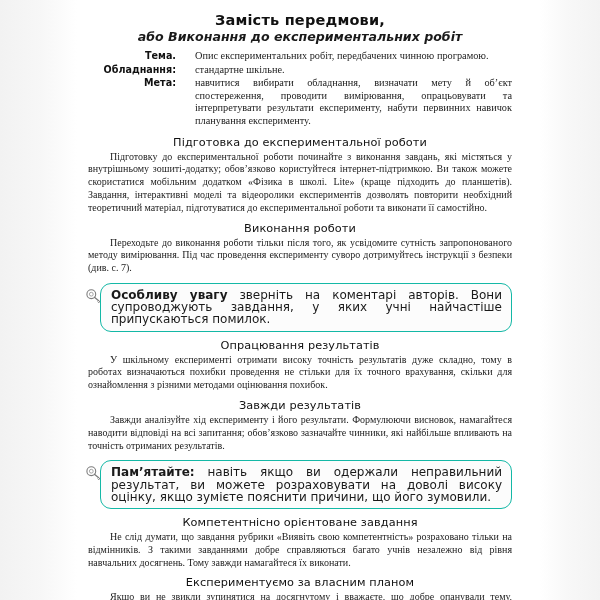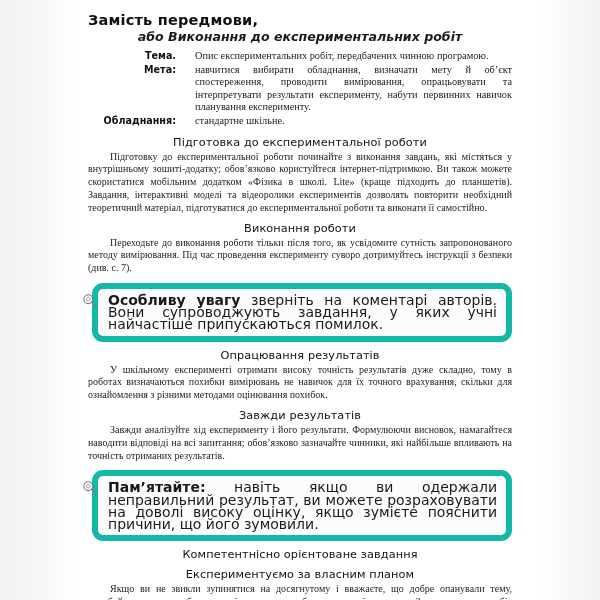--- a/index.html
+++ b/index.html
@@ -34,20 +34,21 @@
     pointer-events: none;
   }
   #content {
     position: absolute;
     left: 88px;
     top: 12px;
     width: 424px;
   }
 
   .doc-title {
+    text-align: center;
     font-family: "DejaVu Sans", "Liberation Sans", sans-serif;
     font-weight: bold;
     font-size: 14.5px;
     letter-spacing: 0.2px;
     margin: 0 0 1px 0;
     color: #111;
   }
   .doc-subtitle {
     text-align: center;
     font-family: "DejaVu Sans", "Liberation Sans", sans-serif;
@@ -102,27 +103,27 @@
     text-align: justify;
     text-align-last: left;
     text-indent: 22px;
     margin: 0 0 2px 0;
     hyphens: auto;
   }
 
   
   .callout {
     position: relative;
-    margin: 8px 0 4px 4px;
+    margin: 8px 0 4px 12px;
     padding: 5px 9px 5px 10px;
-    border: 6px solid #14b8a6;
+    border: 1px solid #14b8a6;
     border-radius: 11px;
     background: #fcfcfc;
     font-family: "DejaVu Sans", "Liberation Sans", sans-serif;
-    font-size: 14px;
+    font-size: 12px;
     line-height: 12.2px;
     text-align: justify;
     text-align-last: left;
     color: #1a1a1a;
     box-sizing: border-box;
   }
   .callout .lead {
     font-weight: bold;
   }
   .callout-icon {
@@ -144,27 +145,27 @@
     <h2 class="doc-subtitle">або Виконання до експериментальних робіт</h2>
 
     <div class="def-list">
 
       <div class="def-row">
         <div class="def-term">Тема.</div>
         <div class="def-def">Опис експериментальних робіт, передбачених чинною програмою.</div>
       </div>
 
       <div class="def-row">
+        <div class="def-term">Обладнання:</div>
+        <div class="def-def">стандартне шкільне.</div>
+      </div>
+
+      <div class="def-row">
         <div class="def-term">Мета:</div>
         <div class="def-def">навчитися вибирати обладнання, визначати мету й об’єкт спостереження, проводити вимірювання, опрацьовувати та інтерпретувати результати експерименту, набути первинних навичок планування експерименту.</div>
-      </div>
-
-      <div class="def-row">
-        <div class="def-term">Обладнання:</div>
-        <div class="def-def">стандартне шкільне.</div>
       </div>
 
     </div>
 
     <h3 class="section-head">Підготовка до експериментальної роботи</h3>
     <p class="body-par">Підготовку до експериментальної роботи починайте з виконання завдань, які містяться у внутрішньому зошиті-додатку; обов’язково користуйтеся інтернет-підтримкою. Ви також можете скористатися мобільним додатком «Фізика в школі. Lite» (краще підходить до планшетів). Завдання, інтерактивні моделі та відеоролики експериментів дозволять повторити необхідний теоретичний матеріал, підготуватися до експериментальної роботи та виконати її самостійно.</p>
 
     <h3 class="section-head">Виконання роботи</h3>
     <p class="body-par">Переходьте до виконання роботи тільки після того, як усвідомите сутність запропонованого методу вимірювання. Під час проведення експерименту суворо дотримуйтесь інструкції з безпеки (див. с. 7).</p>
 
@@ -174,36 +175,37 @@
           <circle cx="6.3" cy="6.2" r="4.4" fill="none" stroke="#7d7d7d" stroke-width="1.1"></circle>
           <circle cx="6.3" cy="6.2" r="1.9" fill="none" stroke="#9a9a9a" stroke-width="0.9"></circle>
           <path d="M9.4 9.2 L13.4 12.4" fill="none" stroke="#7d7d7d" stroke-width="1.3" stroke-linecap="round"></path>
           <path d="M13.4 12.4 q2.0 0.6 1.0 1.8 q-1.0 1.0 -1.6 -0.3" fill="none" stroke="#7d7d7d" stroke-width="1.0" stroke-linecap="round"></path>
         </svg>
       </span>
       <span class="lead">Особливу увагу</span><span> зверніть на коментарі авторів. Вони супроводжують завдання, у яких учні найчастіше припускаються помилок.</span>
     </div>
 
     <h3 class="section-head">Опрацювання результатів</h3>
-    <p class="body-par">У шкільному експерименті отримати високу точність результатів дуже складно, тому в роботах визначаються похибки вимірювань не навичок для їх точного врахування, скільки для ознайомлення з різними методами оцінювання похибок.</p>
+    <p class="body-par">У шкільному експерименті отримати високу точність результатів дуже складно, тому в роботах визначаються похибки проведення не стільки для їх точного врахування, скільки для ознайомлення з різними методами оцінювання похибок.</p>
 
     <h3 class="section-head">Завжди результатів</h3>
     <p class="body-par">Завжди аналізуйте хід експерименту і його результати. Формулюючи висновок, намагайтеся наводити відповіді на всі запитання; обов’язково зазначайте чинники, які найбільше впливають на точність отриманих результатів.</p>
 
     <div class="callout">
       <span class="callout-icon">
         <svg width="16" height="15" viewBox="0 0 16 15" xmlns="http://www.w3.org/2000/svg">
           <circle cx="6.3" cy="6.2" r="4.4" fill="none" stroke="#7d7d7d" stroke-width="1.1"></circle>
           <circle cx="6.3" cy="6.2" r="1.9" fill="none" stroke="#9a9a9a" stroke-width="0.9"></circle>
           <path d="M9.4 9.2 L13.4 12.4" fill="none" stroke="#7d7d7d" stroke-width="1.3" stroke-linecap="round"></path>
           <path d="M13.4 12.4 q2.0 0.6 1.0 1.8 q-1.0 1.0 -1.6 -0.3" fill="none" stroke="#7d7d7d" stroke-width="1.0" stroke-linecap="round"></path>
         </svg>
       </span>
       <span class="lead">Пам’ятайте:</span><span> навіть якщо ви одержали неправильний результат, ви можете розраховувати на доволі високу оцінку, якщо зумієте пояснити причини, що його зумовили.</span>
     </div>
 
     <h3 class="section-head">Компетентнісно орієнтоване завдання</h3>
+    <p class="body-par">Не слід думати, що завдання рубрики «Виявіть свою компетентність» розраховано тільки на відмінників. З такими завданнями добре справляються багато учнів незалежно від рівня навчальних досягнень. Тому завжди намагайтеся їх виконати.</p>
 
     <h3 class="section-head">Експериментуємо за власним планом</h3>
     <p class="body-par">Якщо ви не звикли зупинятися на досягнутому і вважаєте, що добре опанували тему, спробуйте виконати роботу схожої тематики вже без сторонньої допомоги. Завдання до цих робіт ви знайдете у відповідній рубриці інтернет-підтримки.</p>
 
   </div>
 </div>
 
 </body></html>

